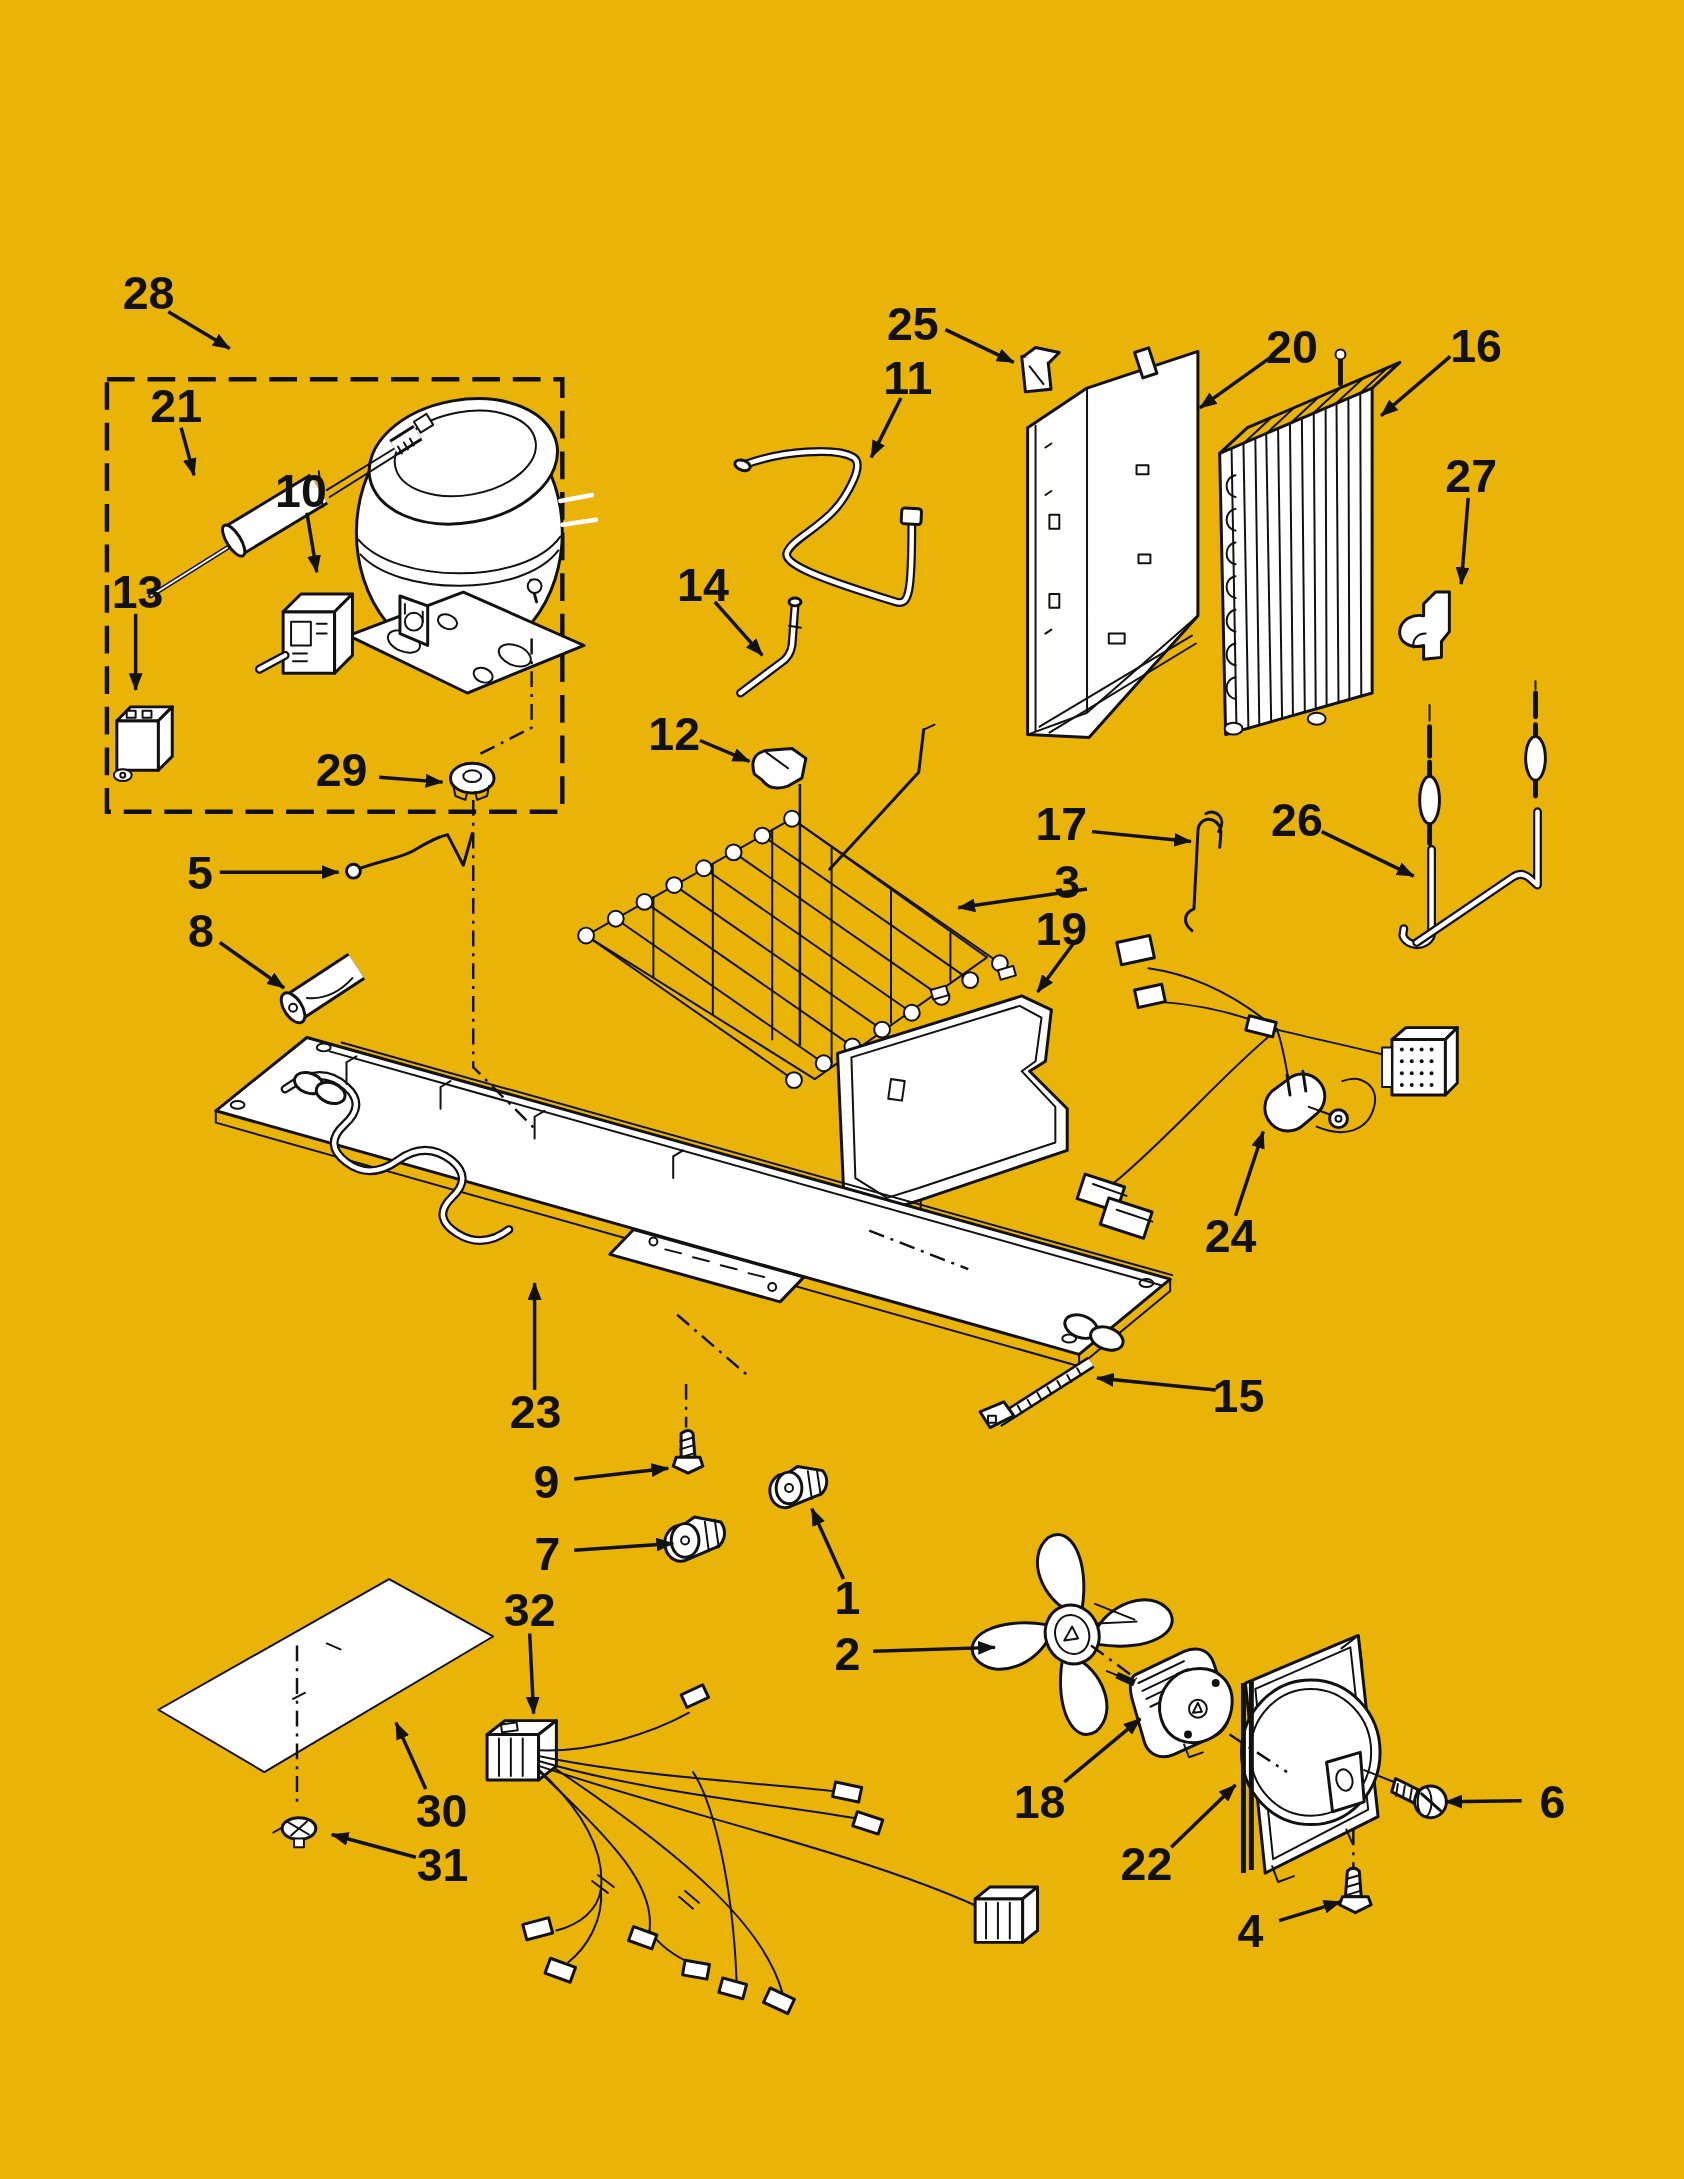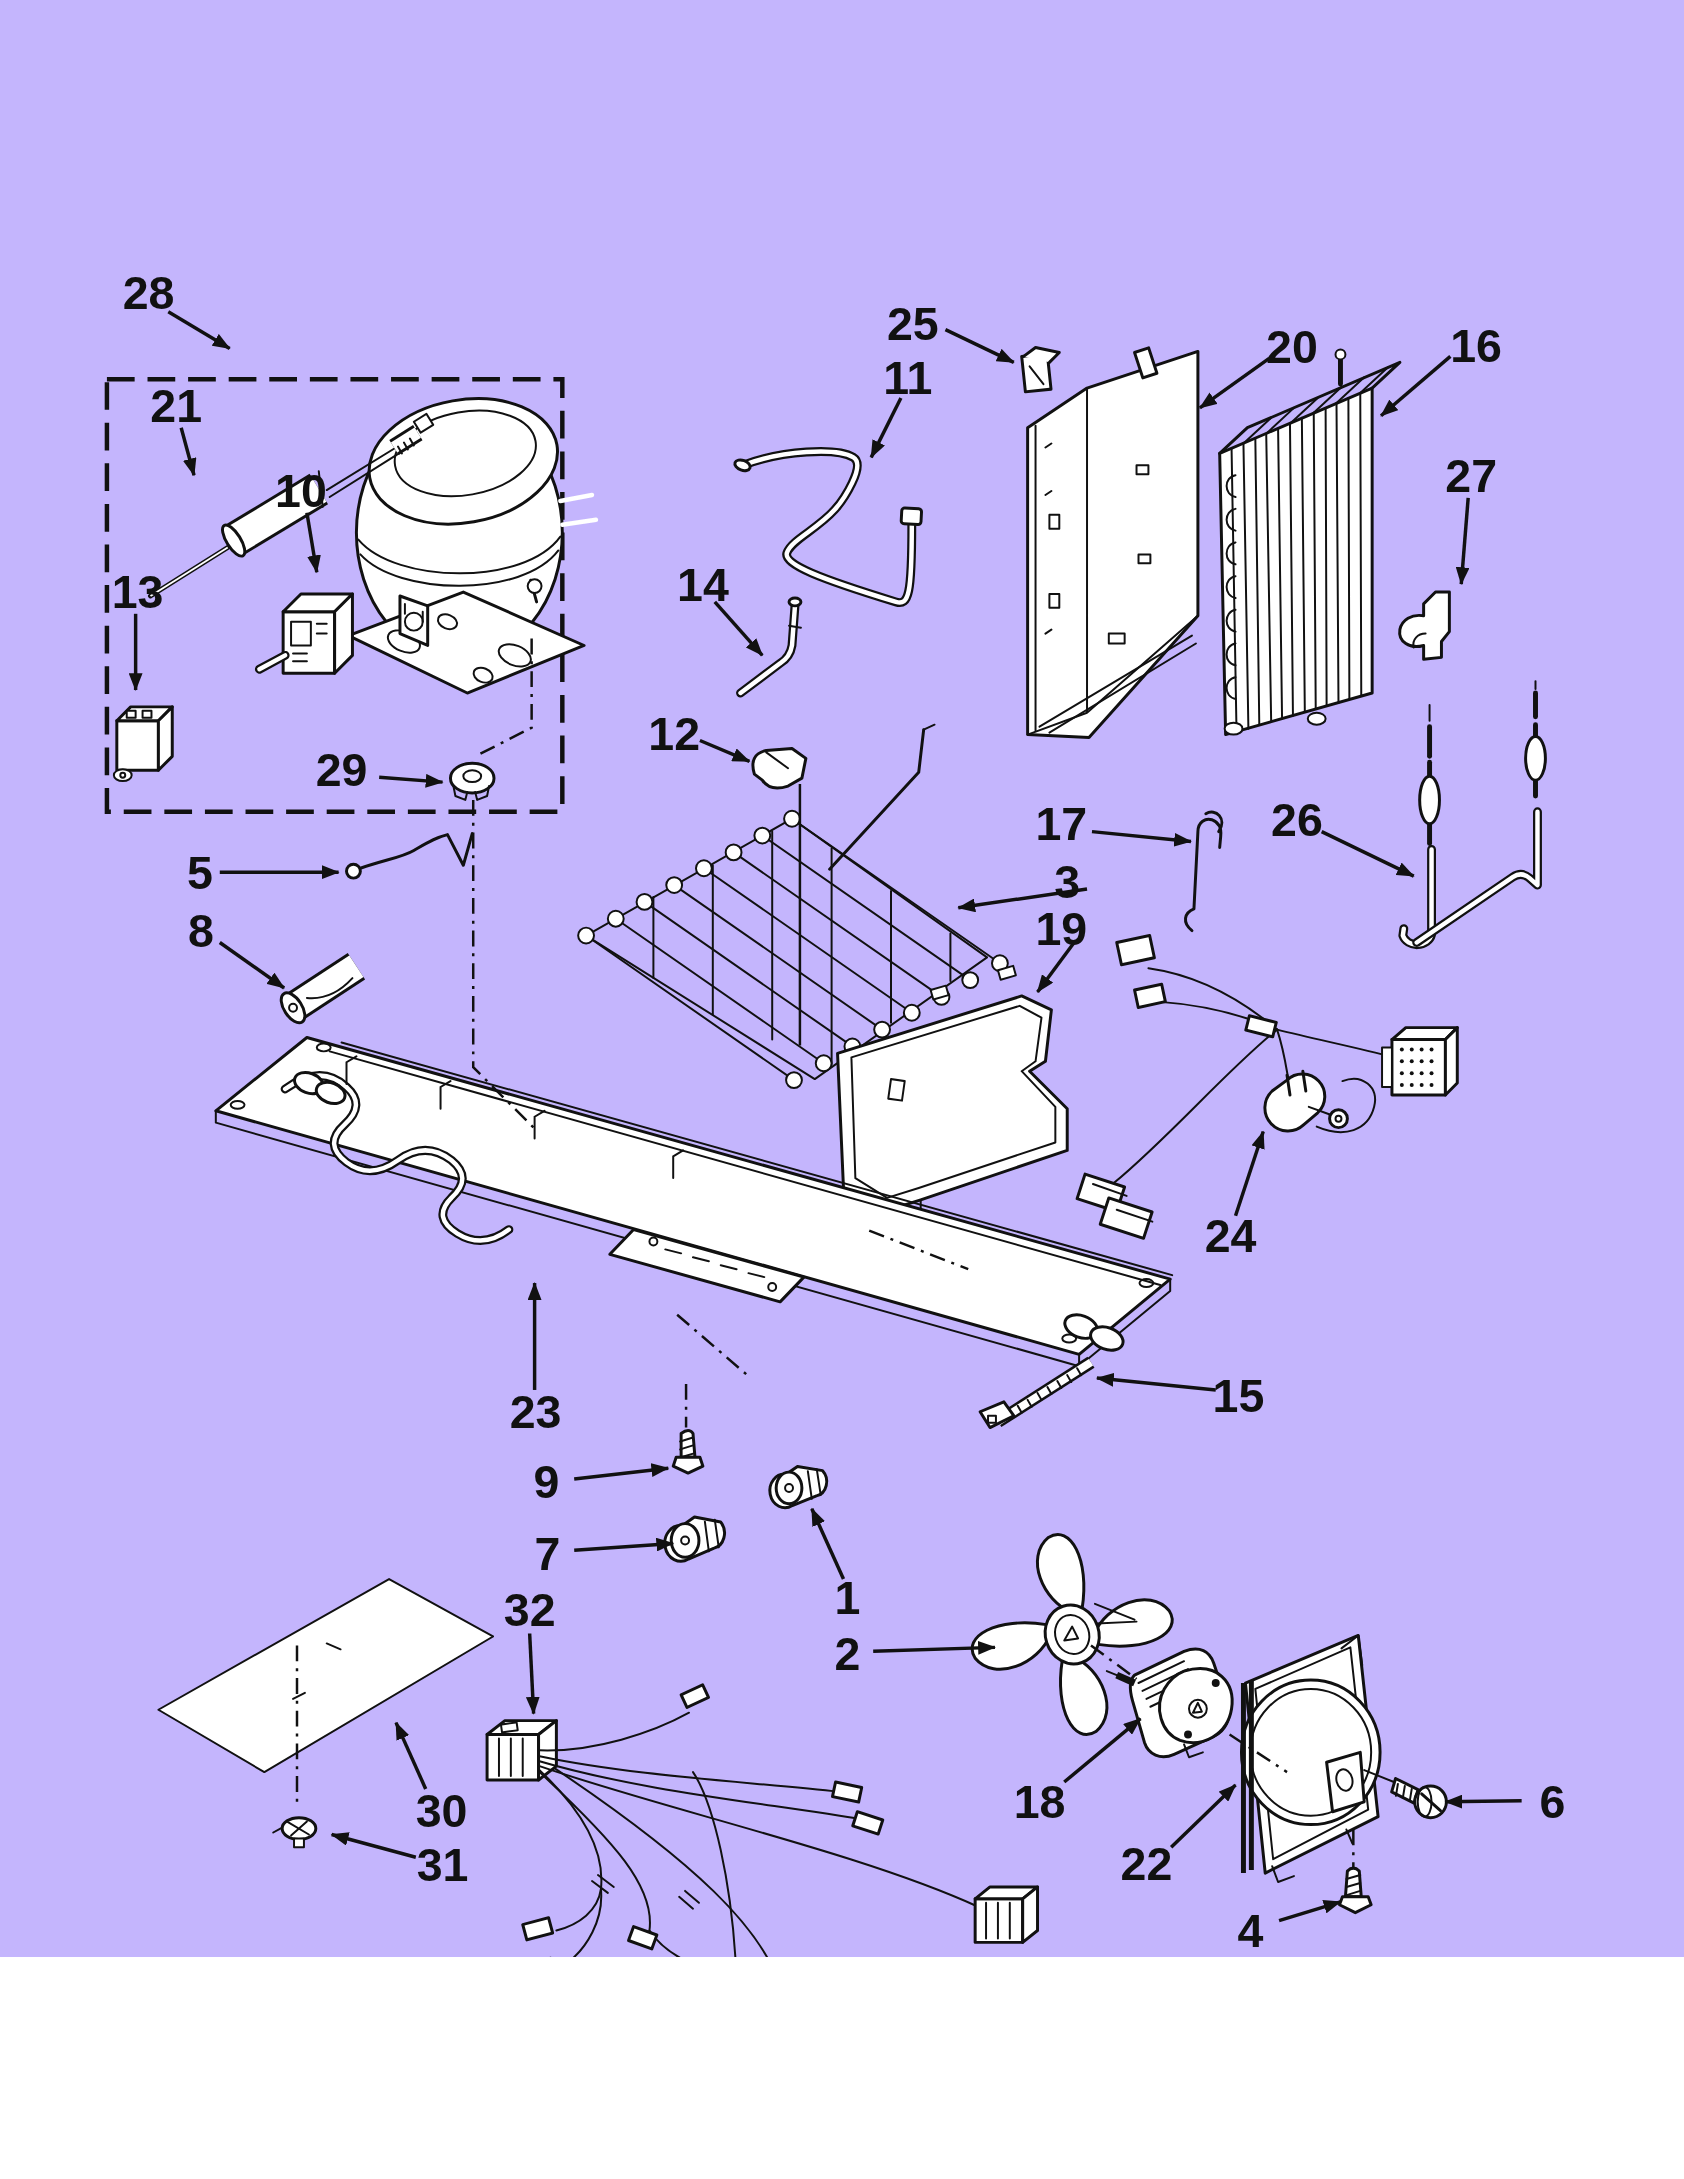--- a/index.html
+++ b/index.html
@@ -1,16 +1,16 @@
 <!DOCTYPE html>
 <html><head>
 <meta charset="utf-8">
 <style>
   html,body{margin:0;padding:0;background:#ffffff;}
-  .stage{position:relative;width:1684px;height:1957px;background:#c4b5fd;overflow:hidden;
+  .stage{position:relative;width:1684px;height:2179px;background:#eab308;overflow:hidden;
          font-family:"Liberation Sans",sans-serif;}
   svg{position:absolute;left:0;top:0;}
   .ln{stroke:#111;fill:none;stroke-width:3;stroke-linecap:round;stroke-linejoin:round;}
   .thin{stroke:#111;fill:none;stroke-width:2;stroke-linecap:round;stroke-linejoin:round;}
   .fw{fill:#fff;}
   .tube{stroke:#111;fill:none;stroke-width:9;stroke-linecap:round;stroke-linejoin:round;}
   .tubein{stroke:#fff;fill:none;stroke-width:4.5;stroke-linecap:round;stroke-linejoin:round;}
   .tube5{stroke:#111;fill:none;stroke-width:5;stroke-linecap:round;}
   .callout-num{font-family:"Liberation Sans",sans-serif;font-size:47px;font-weight:bold;fill:#111;}
   .arrow-shaft{stroke:#111;stroke-width:3.5;fill:none;}

